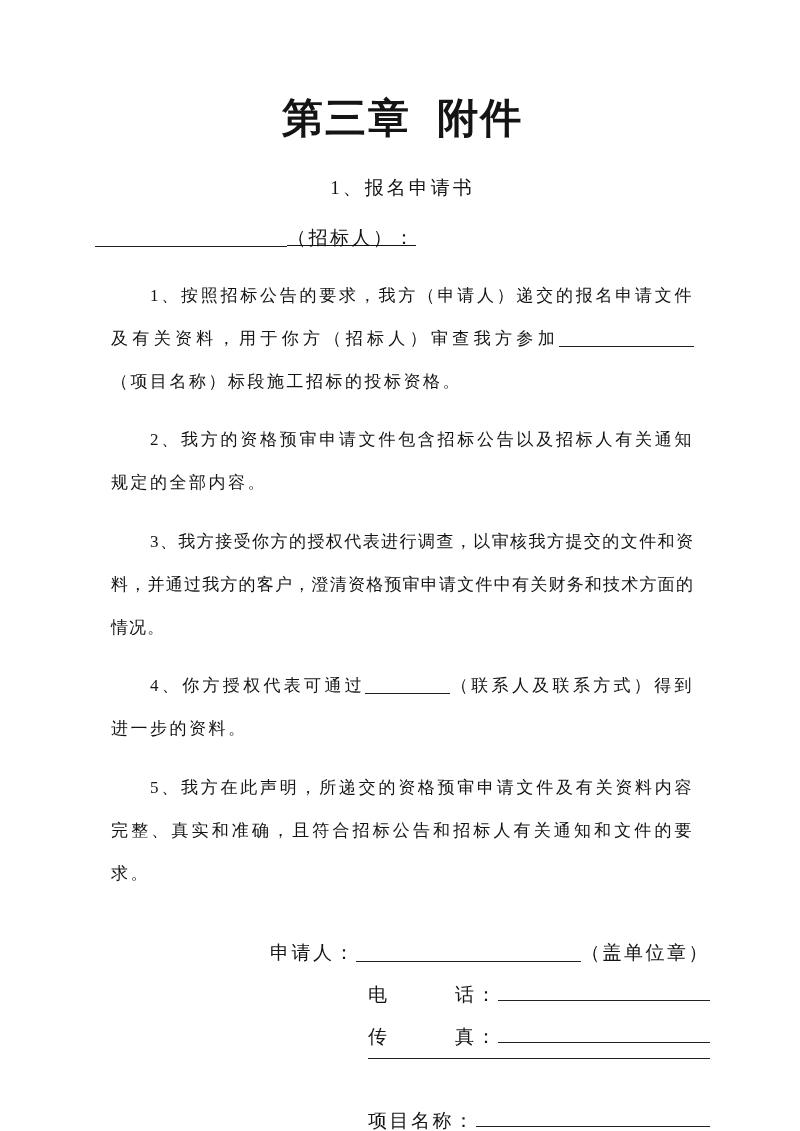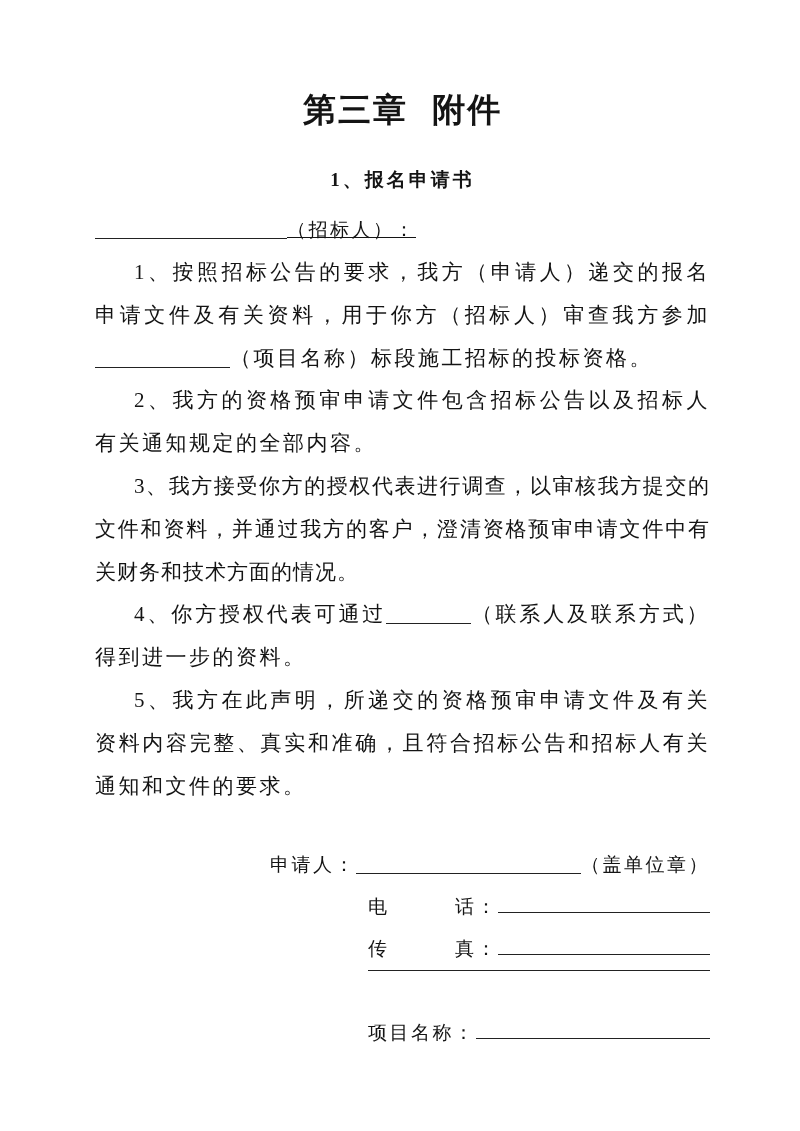--- a/index.html
+++ b/index.html
@@ -8,46 +8,46 @@
     width:800px;height:1131px;
     box-sizing:border-box;
     margin:0 auto;
     background:#ffffff;
     padding:86px 90px 0 95px;
     font-family:"Liberation Serif","DejaVu Serif",serif;
     color:#141414;
     overflow:hidden;
   }
   .title{
-    margin:4px;
+    margin:12px;
     text-align:center;
-    font-size:33px;
+    font-size:41px;
     font-weight:bold;
     letter-spacing:2px;
     word-spacing:14px;
     line-height:40px;
   }
   .subtitle{
     margin:36px 0 0 0;
     text-align:center;
     font-size:19px;
-    font-weight:bold;
+    font-weight:normal;
     letter-spacing:3px;
     line-height:28px;
   }
   .addressee{
     margin:14px 0 0 0;
     font-size:19px;
     letter-spacing:2.5px;
     line-height:43px;
     text-decoration:underline;
   }
   .content p.para{
-    margin:0;
-    font-size:21px;
+    margin:16px;
+    font-size:17px;
     letter-spacing:2.5px;
     line-height:42.8px;
     text-align:justify;
     text-indent:39px;
     line-break:strict;
   }
   .content p.para.tight{letter-spacing:1px;}
   .blank{
     display:inline-block;
     height:16px;

